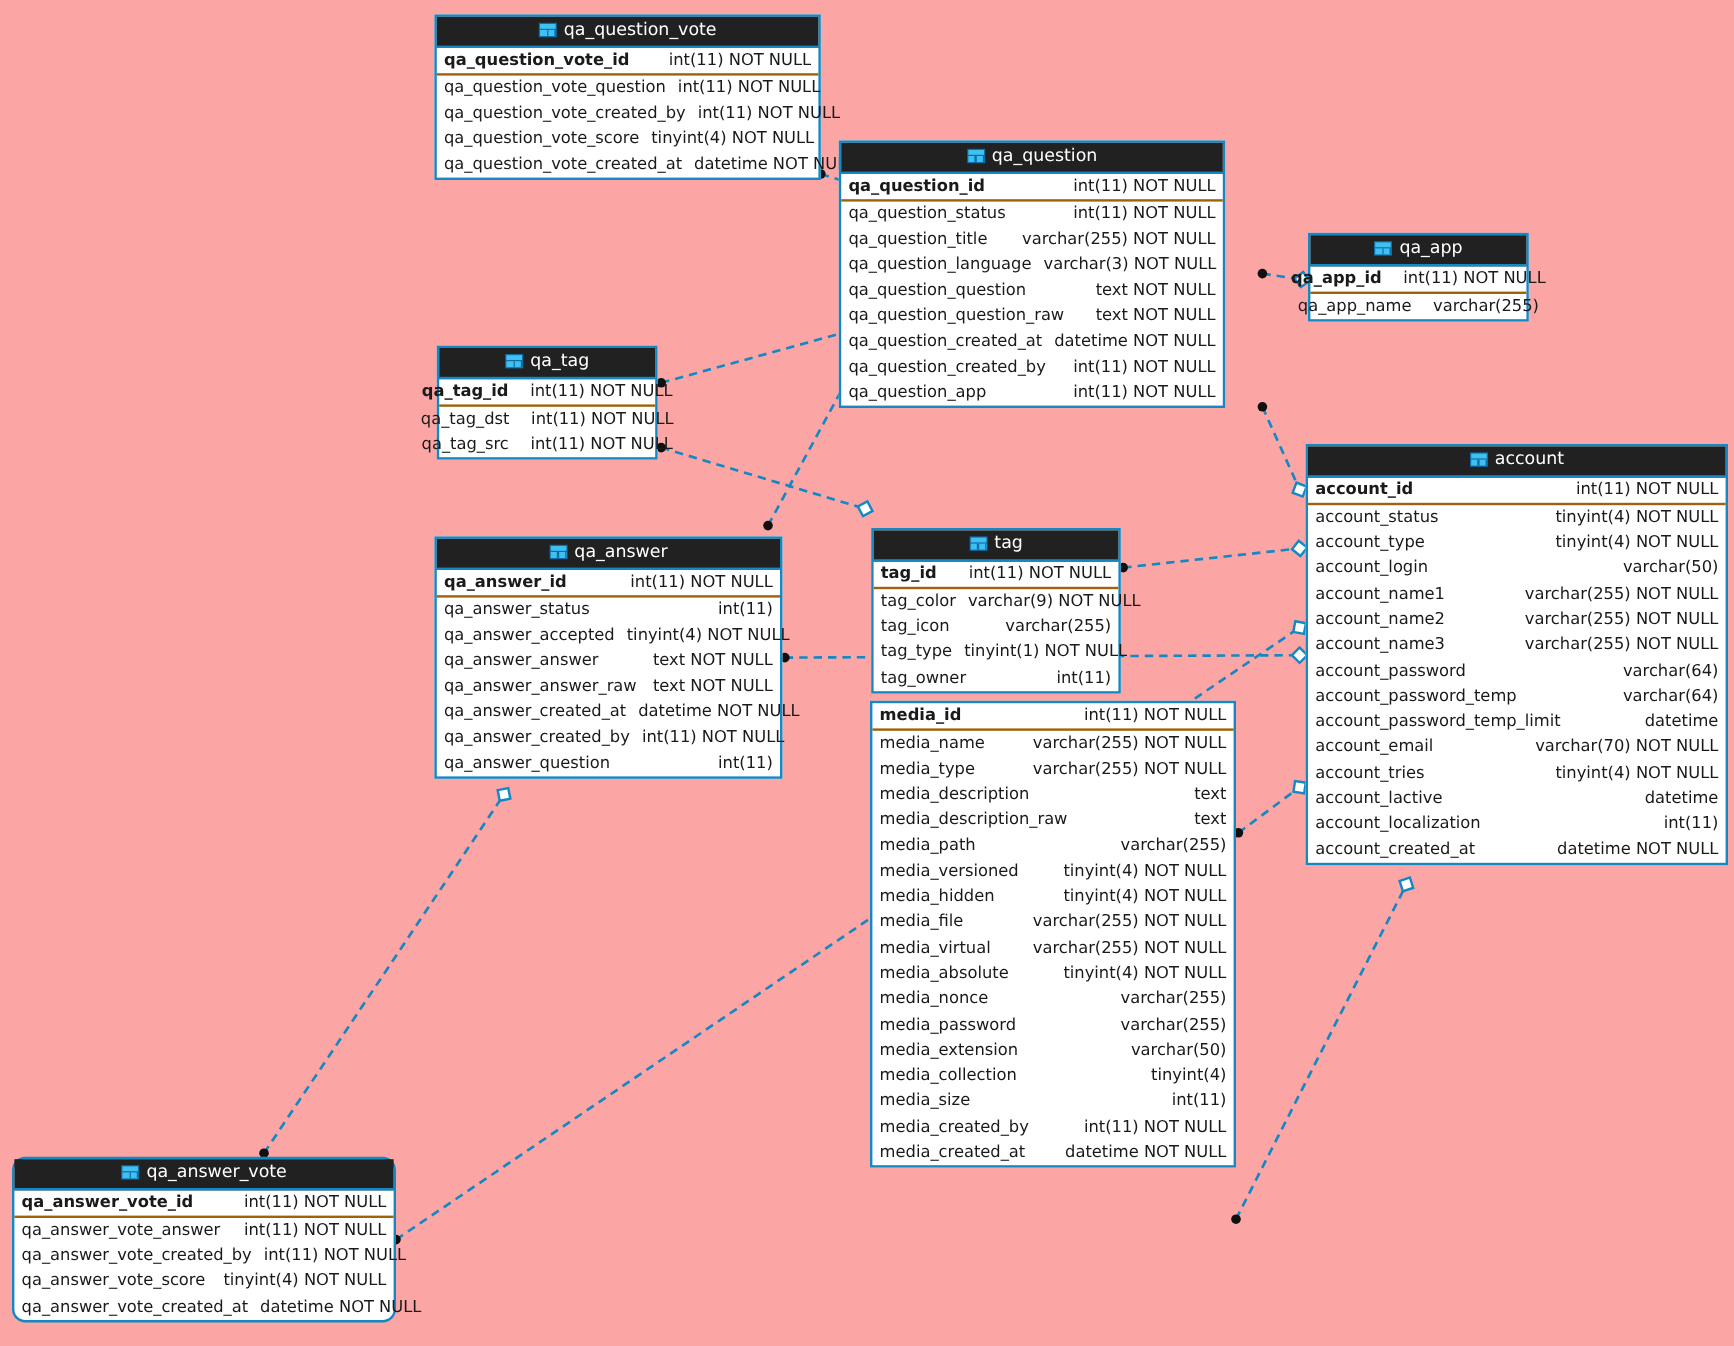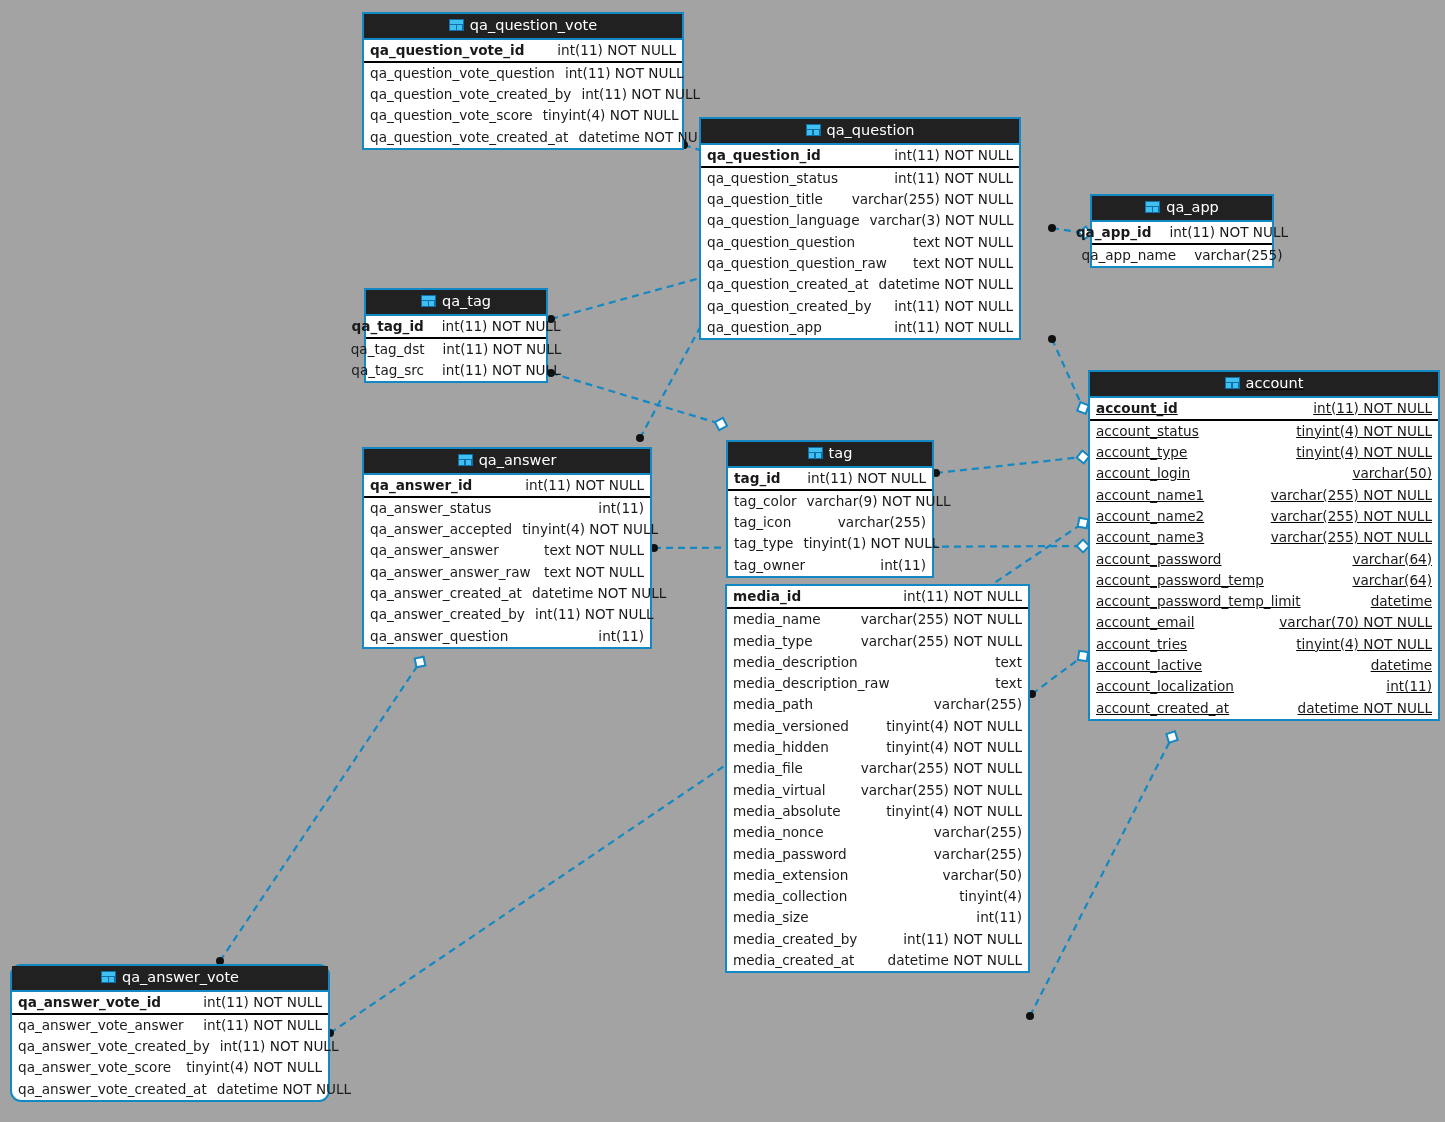--- a/index.html
+++ b/index.html
@@ -5,21 +5,21 @@
   html,body{margin:0;padding:0;background:#ffffff;}
   body{
     font-family:"DejaVu Sans","Liberation Sans",sans-serif;
     -webkit-font-smoothing:antialiased;
   }
   #canvas{
     position:relative;
     width:1445px;
     height:1122px;
     overflow:hidden;
-    background:#a3a3a3;
+    background:#fca5a5;
   }
   #edges{
     position:absolute;
     left:0;top:0;
     width:1445px;height:1122px;
     pointer-events:none;
     z-index:1;
   }
   .table-box{
     position:absolute;
@@ -63,21 +63,21 @@
     box-shadow:inset -7.5px 0 0 -6.5px #0d6ea8;
   }
   .tbl-icon i{
     position:absolute;
     left:6.8px;top:6px;
     width:1.4px;bottom:1px;
     background:#0d6ea8;
     z-index:2;
   }
   .pk-row{
-    border-bottom:2px solid #000000;
+    border-bottom:2px solid #a16207;
   }
   .rows{ }
   .row{
     display:flex;
     justify-content:space-between;
     align-items:baseline;
     padding:1px 6px 1px 6px;
     font-size:13.6px;
     color:#1a1a1a;
     white-space:nowrap;
@@ -277,21 +277,21 @@
           <div class="row">
             <span class="col">qa_tag_dst</span>
             <span class="typ">int(11) NOT NULL</span>
           </div>
           <div class="row">
             <span class="col">qa_tag_src</span>
             <span class="typ">int(11) NOT NULL</span>
           </div>
         </div>
       </div>
-      <div class="table-box" style="left: 1088px; top: 370px; width: 352px; text-decoration: underline;">
+      <div class="table-box" style="left: 1088px; top: 370px; width: 352px;">
         <div class="tbl-header">
           <span class="tbl-icon">
             <i></i>
           </span>
           <span>account</span>
         </div>
         <div class="pk-row">
           <div class="row">
             <span class="col">account_id</span>
             <span class="typ">int(11) NOT NULL</span>

